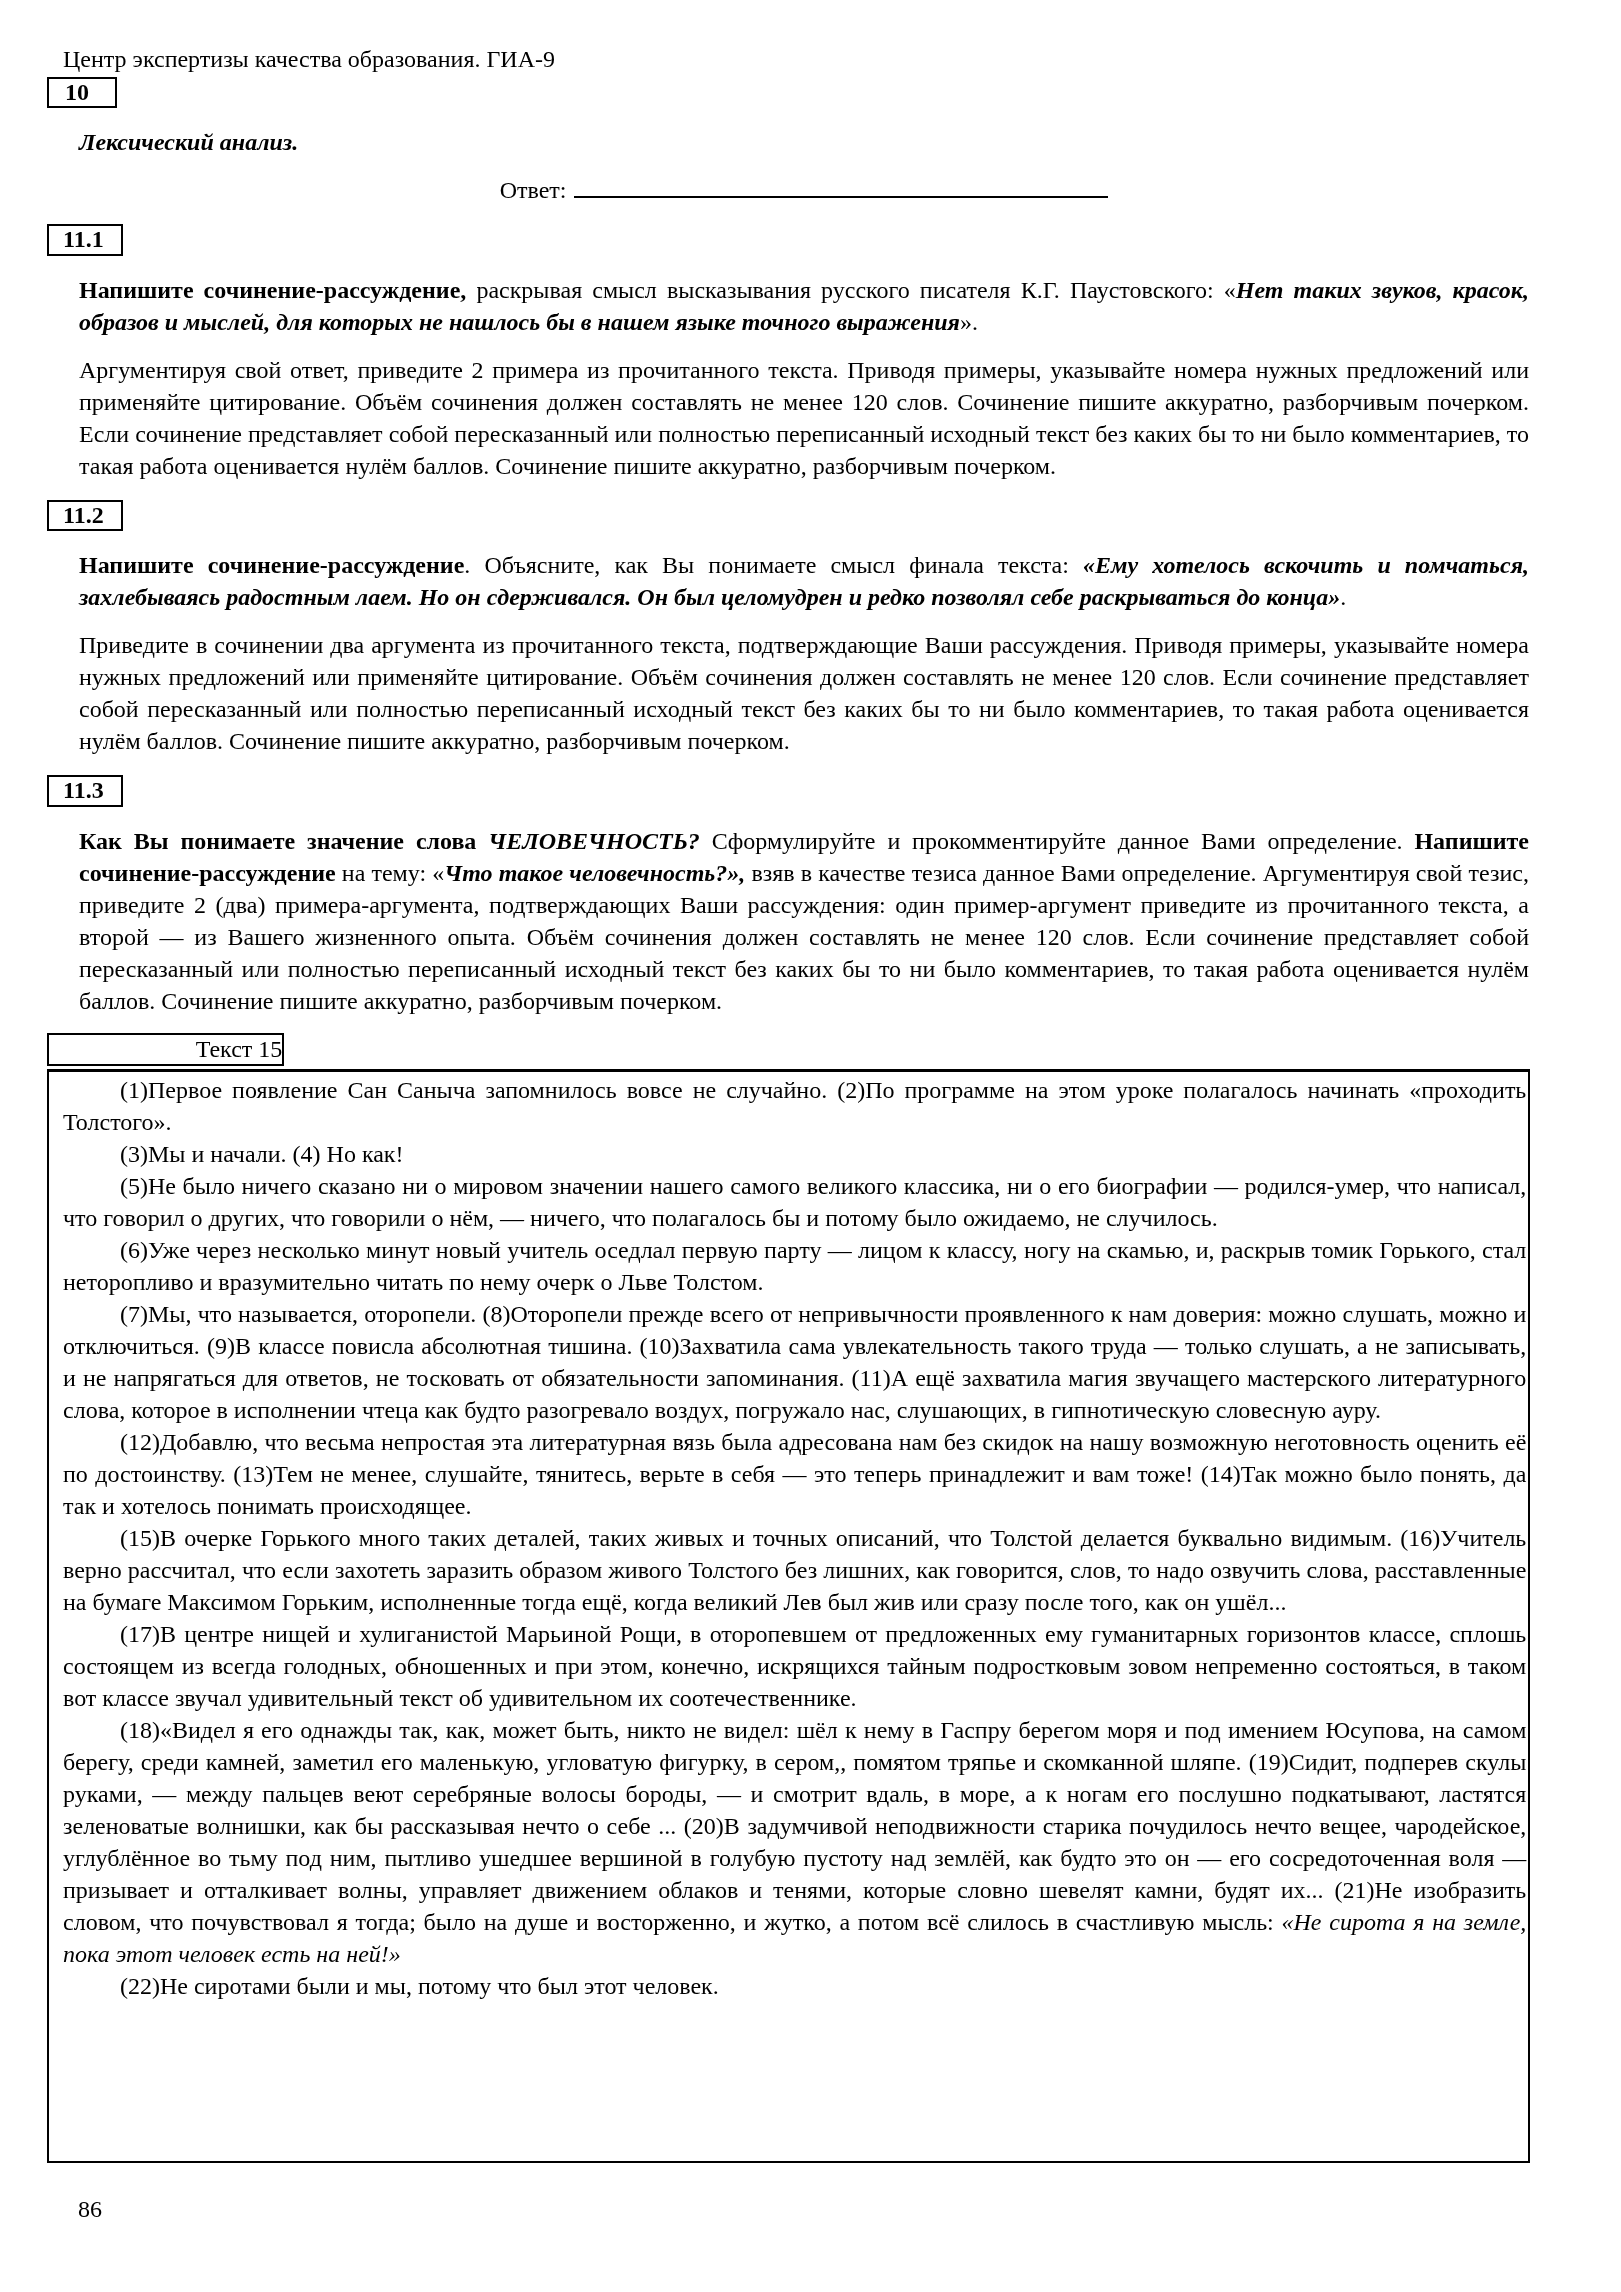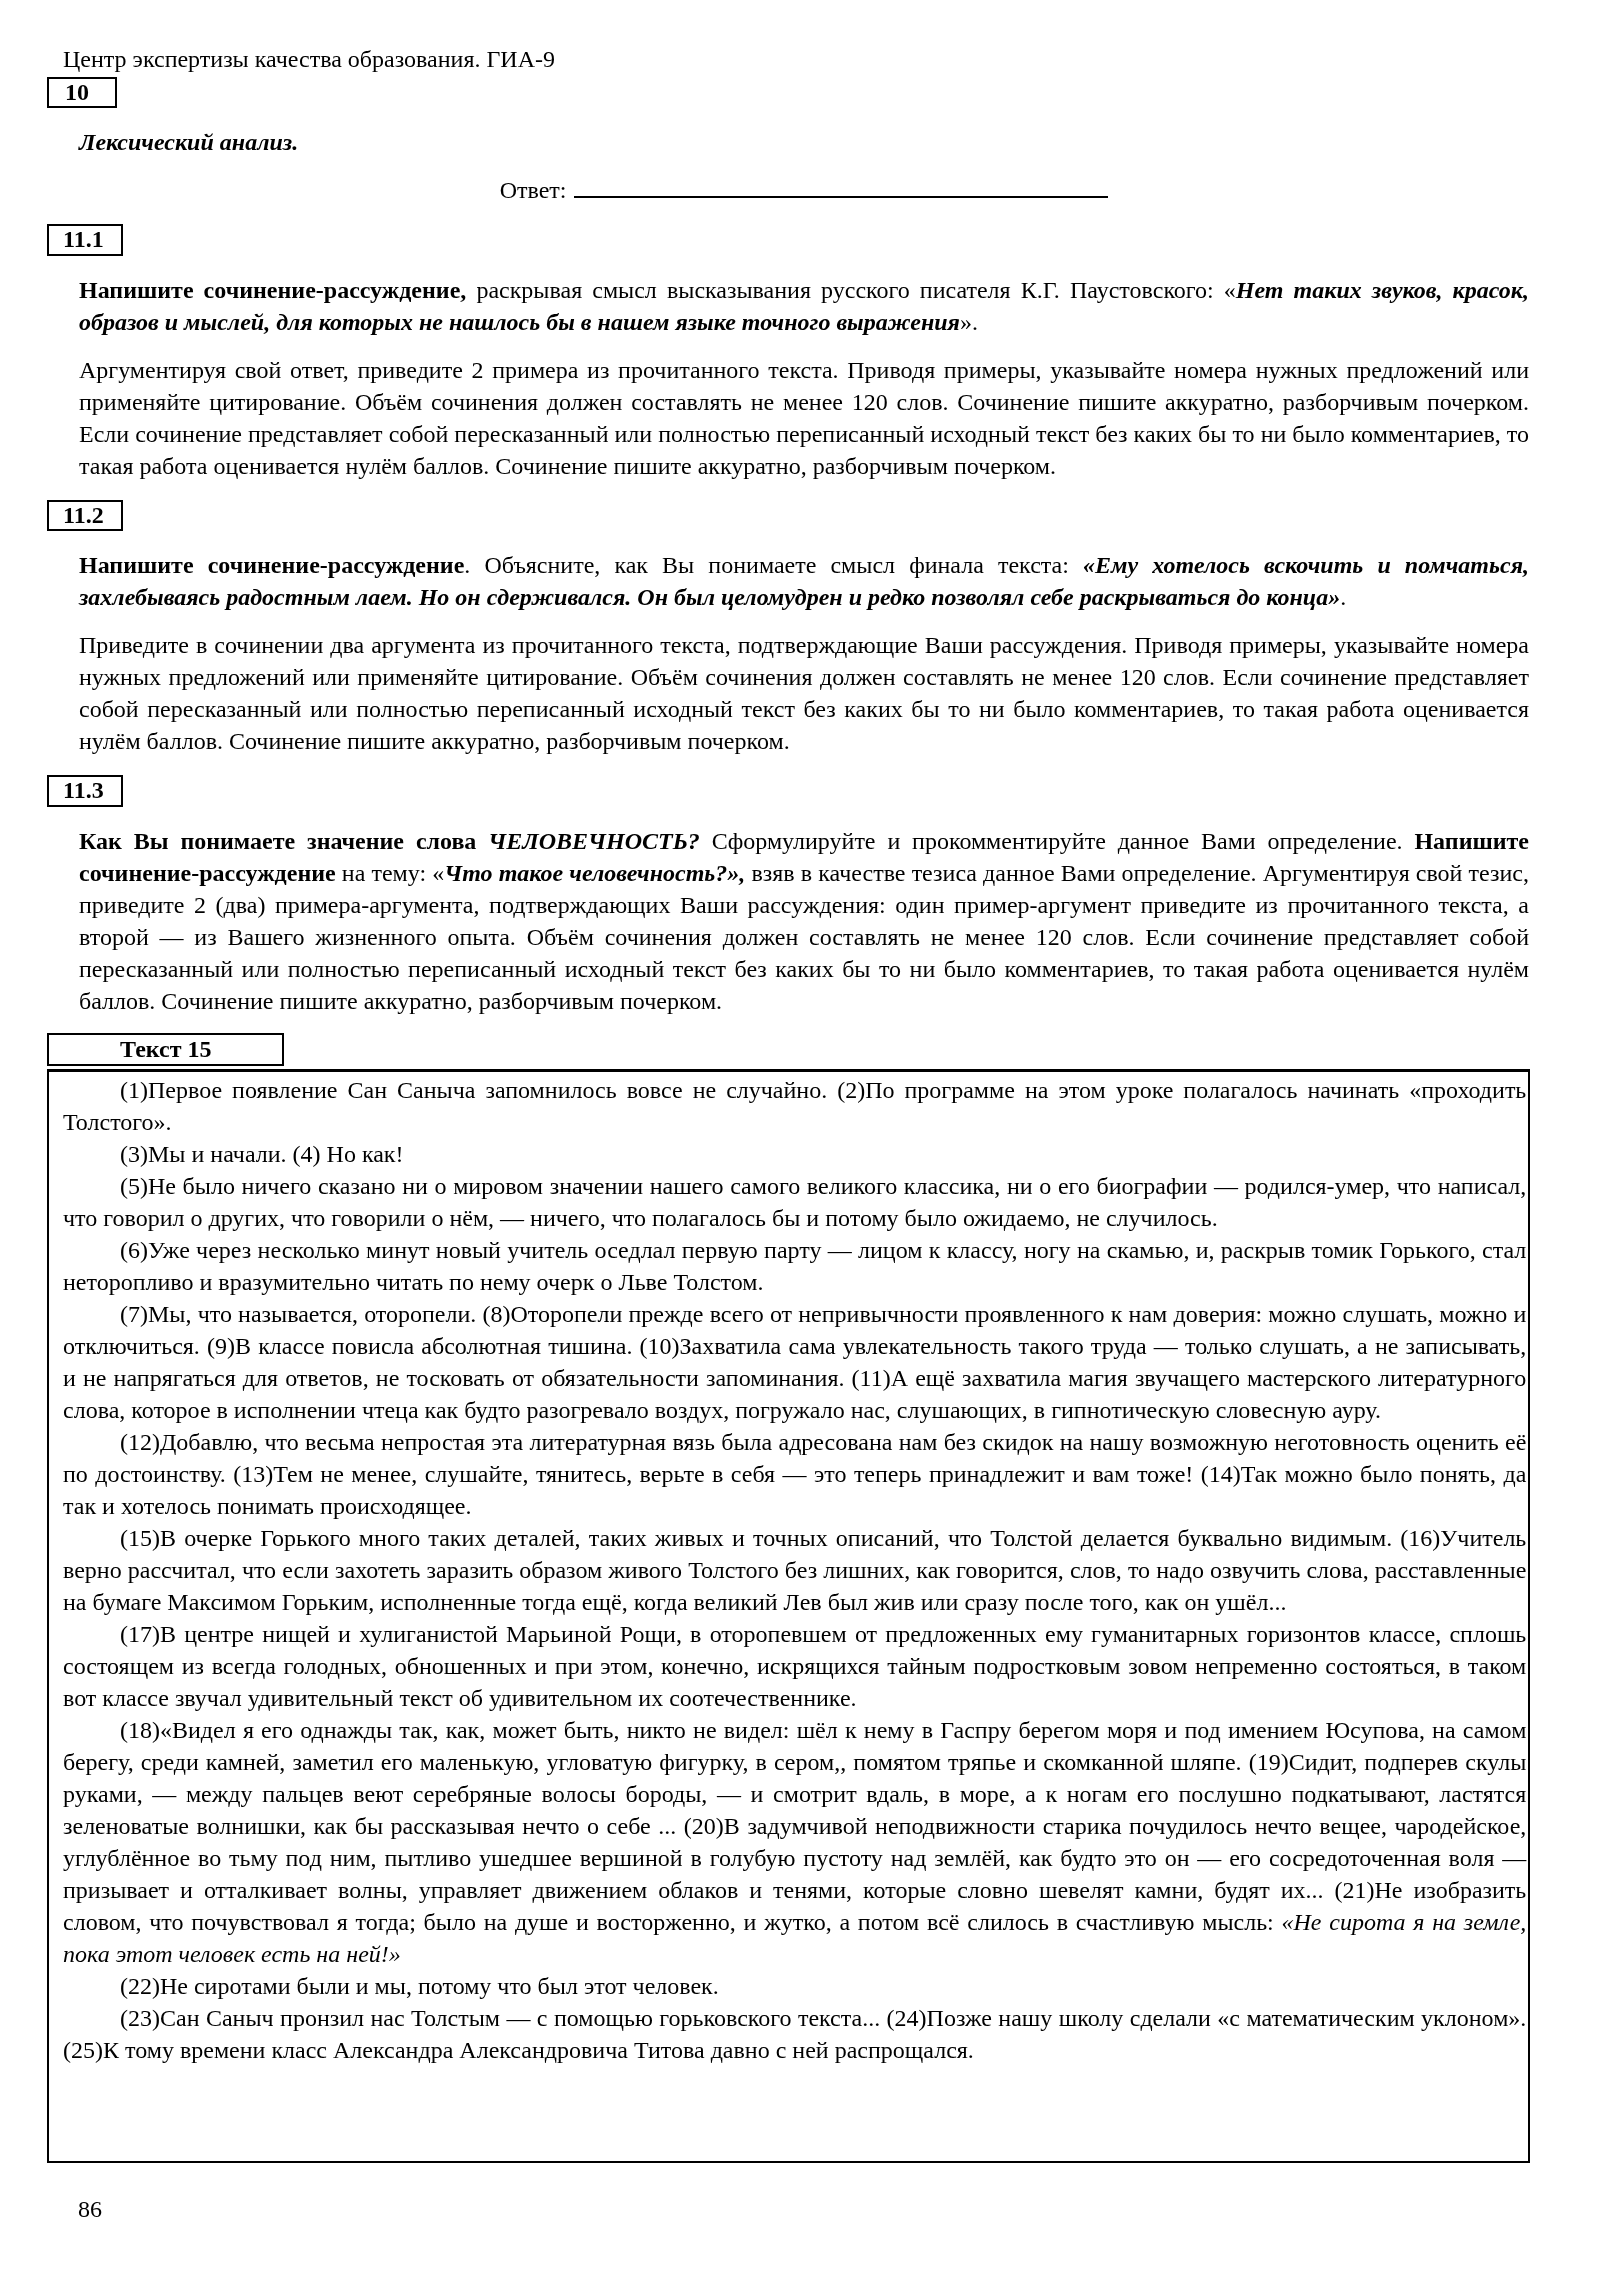--- a/index.html
+++ b/index.html
@@ -16,22 +16,22 @@
   }
   .num-box.n10 { padding: 0 25.5px 0 15.7px; }
   .num-box.n11 { padding: 0 17.6px 0 13.7px; }
   .p { margin: 16px; text-align: justify; }
   .p.nojust { text-align: center; }
   .b { font-weight: bold; }
   .i { font-style: italic; }
   .bi { font-weight: bold; font-style: italic; }
   .answer-line { display: inline-block; width: 534px; border-bottom: 2.9px solid #000; height: 21.6px; vertical-align: baseline; margin-left: 7.8px; }
   .text-title {
-    display: block; width: 233px; border: 2.9px solid #000; text-align: center;
-    font-weight: bold; margin: 2px 0 0 -15.7px; line-height: 29px; height: 29px;
+    display: block; width: 233px; border: 2.9px solid #000; text-align: right;
+    font-weight: normal; margin: 2px 0 0 -15.7px; line-height: 29px; height: 29px;
   }
   .text-frame {
     border: 2.9px solid #000; border-top-width: 3.9px; margin: 3.9px 0 0 -15.7px; width: 1483px;
     padding: 2px 2px 0 13.7px; box-sizing: border-box; height: 1094px;
   }
   .tp { margin: 0; text-align: justify; text-indent: 57px; line-height: 32px; }
   .pagenum { position: absolute; left: 78px; top: 2193px; }
 </style>
 </head>
 <body>
@@ -69,19 +69,18 @@
       <p class="tp">(1)Первое появление Сан Саныча запомнилось вовсе не случайно. (2)По программе на этом уроке полагалось начинать «проходить Толстого».</p>
       <p class="tp">(3)Мы и начали. (4) Но как!</p>
       <p class="tp">(5)Не было ничего сказано ни о мировом значении нашего самого великого классика, ни о его биографии — родился-умер, что написал, что говорил о других, что говорили о нём, — ничего, что полагалось бы и потому было ожидаемо, не случилось.</p>
       <p class="tp">(6)Уже через несколько минут новый учитель оседлал первую парту — лицом к классу, ногу на скамью, и, раскрыв томик Горького, стал неторопливо и вразумительно читать по нему очерк о Льве Толстом.</p>
       <p class="tp">(7)Мы, что называется, оторопели. (8)Оторопели прежде всего от непривычности проявленного к нам доверия: можно слушать, можно и отключиться. (9)В классе повисла абсолютная тишина. (10)Захватила сама увлекательность такого труда — только слушать, а не записывать, и не напрягаться для ответов, не тосковать от обязательности запоминания. (11)А ещё захватила магия звучащего мастерского литературного слова, которое в исполнении чтеца как будто разогревало воздух, погружало нас, слушающих, в гипнотическую словесную ауру.</p>
       <p class="tp">(12)Добавлю, что весьма непростая эта литературная вязь была адресована нам без скидок на нашу возможную неготовность оценить её по достоинству. (13)Тем не менее, слушайте, тянитесь, верьте в себя — это теперь принадлежит и вам тоже! (14)Так можно было понять, да так и хотелось понимать происходящее.</p>
       <p class="tp">(15)В очерке Горького много таких деталей, таких живых и точных описаний, что Толстой делается буквально видимым. (16)Учитель верно рассчитал, что если захотеть заразить образом живого Толстого без лишних, как говорится, слов, то надо озвучить слова, расставленные на бумаге Максимом Горьким, исполненные тогда ещё, когда великий Лев был жив или сразу после того, как он ушёл...</p>
       <p class="tp">(17)В центре нищей и хулиганистой Марьиной Рощи, в оторопевшем от предложенных ему гуманитарных горизонтов классе, сплошь состоящем из всегда голодных, обношенных и при этом, конечно, искрящихся тайным подростковым зовом непременно состояться, в таком вот классе звучал удивительный текст об удивительном их соотечественнике.</p>
       <p class="tp"><span>(18)«Видел я его однажды так, как, может быть, никто не видел: шёл к нему в Гаспру берегом моря и под имением Юсупова, на самом берегу, среди камней, заметил его маленькую, угловатую фигурку, в сером,, помятом тряпье и скомканной шляпе. (19)Сидит, подперев скулы руками, — между пальцев веют серебряные волосы бороды, — и смотрит вдаль, в море, а к ногам его послушно подкатывают, ластятся зеленоватые волнишки, как бы рассказывая нечто о себе ... (20)В задумчивой неподвижности старика почудилось нечто вещее, чародейское, углублённое во тьму под ним, пытливо ушедшее вершиной в голубую пустоту над землёй, как будто это он — его сосредоточенная воля — призывает и отталкивает волны, управляет движением облаков и тенями, которые словно шевелят камни, будят их... (21)Не изобразить словом, что почувствовал я тогда; было на душе и восторженно, и жутко, а потом всё слилось в счастливую мысль: </span><span class="i">«Не сирота я на земле, пока этот человек есть на ней!»</span></p>
       <p class="tp">(22)Не сиротами были и мы, потому что был этот человек.</p>
-      <p class="tp">(23)Сан Саныч пронзил нас Толстым — с помощью горьковского текста... (24)Позже нашу школу сделали «с математическим уклоном». (25)К тому времени класс Александра Александровича Титова давно с ней распрощался.</p>
     </div>
   </section>
 </div>
 
 <div class="pagenum">86</div>
 
 
 </body></html>

